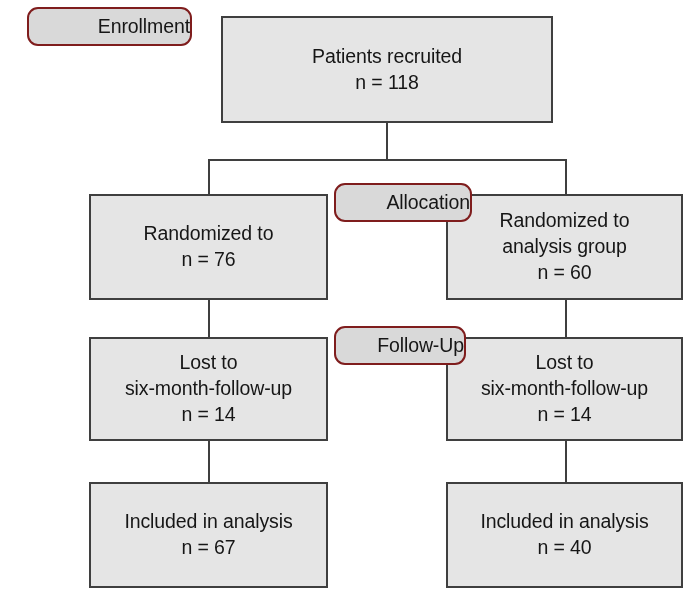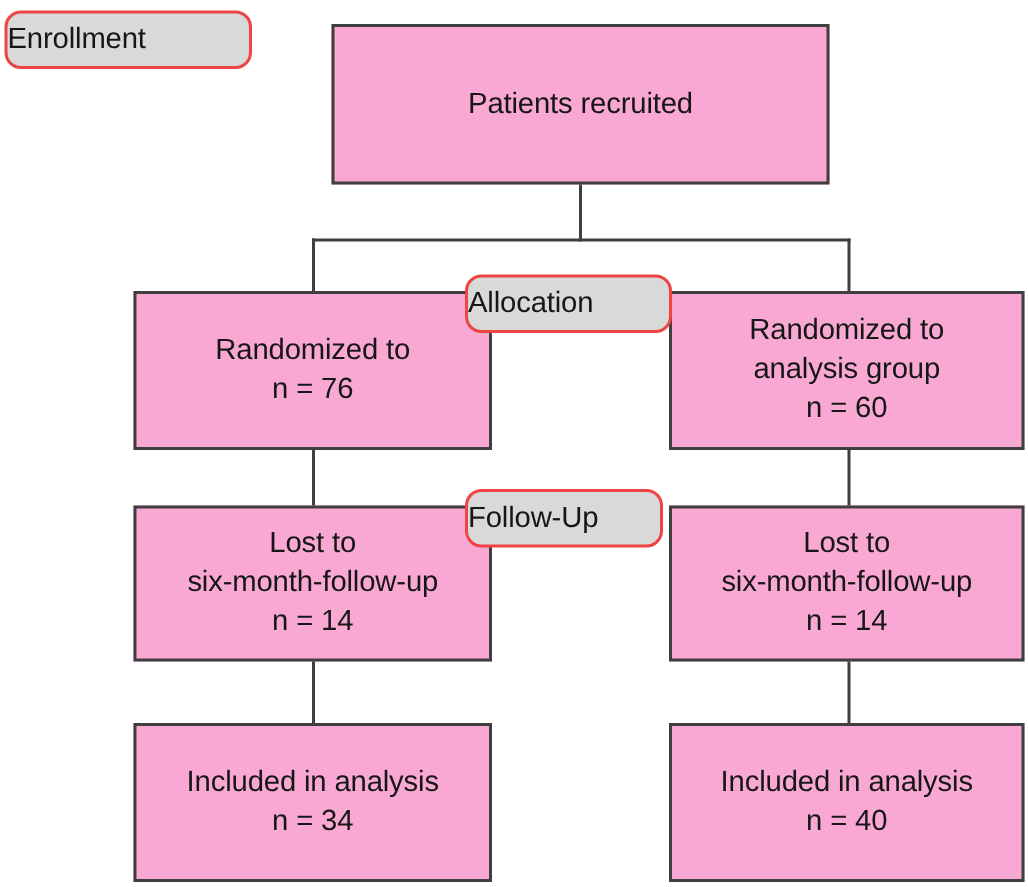--- a/index.html
+++ b/index.html
@@ -26,47 +26,48 @@
     background: #3f3f3f;
   }
   .v-line { width: 2px; }
   .h-line { height: 2px; }
 
   
   .flow-box {
     position: absolute;
     box-sizing: border-box;
     border: 2px solid #3f3f3f;
-    background: #f9a8d4;
+    background: #e5e5e5;
     display: flex;
     flex-direction: column;
     align-items: center;
     justify-content: center;
     text-align: center;
     line-height: 1.32;
     font-size: 19.5px;
     letter-spacing: -0.1px;
     z-index: 2;
   }
   .flow-box .ln { display: block; white-space: nowrap; }
 
   
   .stage-pill {
     position: absolute;
     box-sizing: border-box;
     background: #d9d9d9;
-    border: 2px solid #ef4444;
+    border: 2px solid #7f1d1d;
     border-radius: 11px;
     display: flex;
     align-items: center;
-    justify-content: flex-start;
+    justify-content: flex-end;
     font-size: 19.5px;
     letter-spacing: -0.1px;
     white-space: nowrap;
     z-index: 5;
+    margin-left: 24px;
   }
 </style>
 </head>
 <body>
 
 <div id="diagram">
 
   <div class="line v-line" style="left:386px; top:122px; height:39px;"></div>
 
   <div class="line h-line" style="left:208px; top:159px; width:359px;"></div>
@@ -78,20 +79,21 @@
   <div class="line v-line" style="left:208px; top:299px; height:40px;"></div>
 
   <div class="line v-line" style="left:565px; top:299px; height:40px;"></div>
 
   <div class="line v-line" style="left:208px; top:440px; height:43px;"></div>
 
   <div class="line v-line" style="left:565px; top:440px; height:43px;"></div>
 
   <div class="flow-box" style="left:221px; top:16px; width:332px; height:107px;">
     <span class="ln">Patients recruited</span>
+    <span class="ln">n = 118</span>
   </div>
 
   <div class="flow-box" style="left:89px; top:194px; width:239px; height:106px;">
     <span class="ln">Randomized to</span>
     <span class="ln">n = 76</span>
   </div>
 
   <div class="flow-box" style="left:446px; top:194px; width:237px; height:106px;">
     <span class="ln">Randomized to</span>
     <span class="ln">analysis group</span>
@@ -105,21 +107,21 @@
   </div>
 
   <div class="flow-box" style="left:446px; top:337px; width:237px; height:104px;">
     <span class="ln">Lost to</span>
     <span class="ln">six-month-follow-up</span>
     <span class="ln">n = 14</span>
   </div>
 
   <div class="flow-box" style="left:89px; top:482px; width:239px; height:106px;">
     <span class="ln">Included in analysis</span>
-    <span class="ln">n = 34</span>
+    <span class="ln">n = 67</span>
   </div>
 
   <div class="flow-box" style="left:446px; top:482px; width:237px; height:106px;">
     <span class="ln">Included in analysis</span>
     <span class="ln">n = 40</span>
   </div>
 
   <div class="stage-pill" style="left:3px; top:7px; width:165px; height:39px;">
     <span>Enrollment</span>
   </div>

